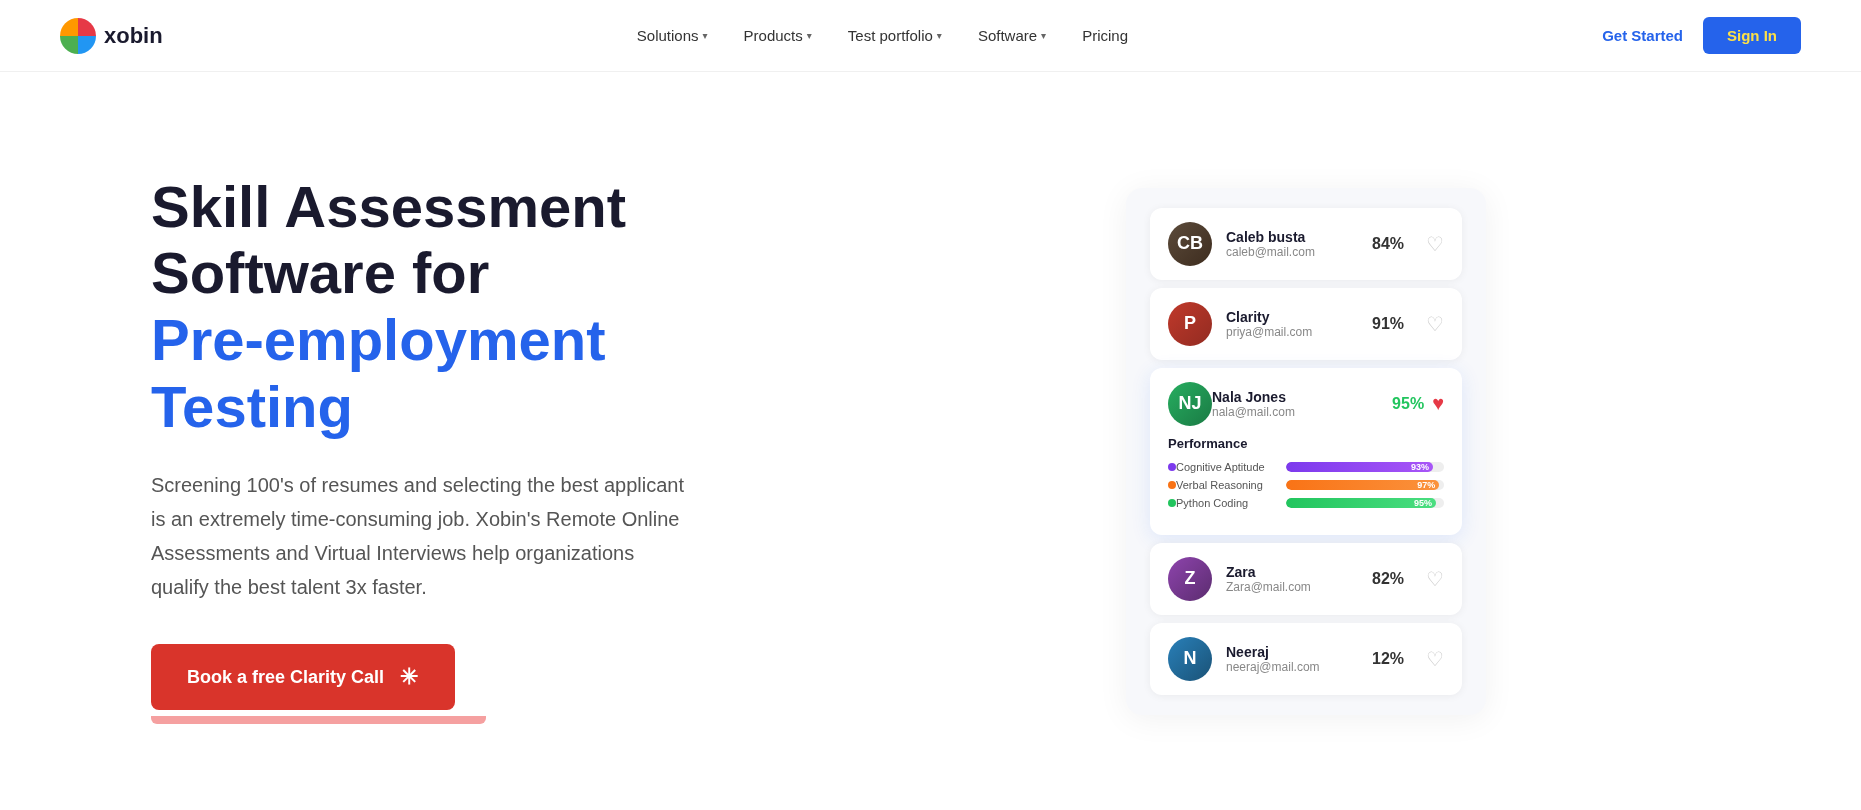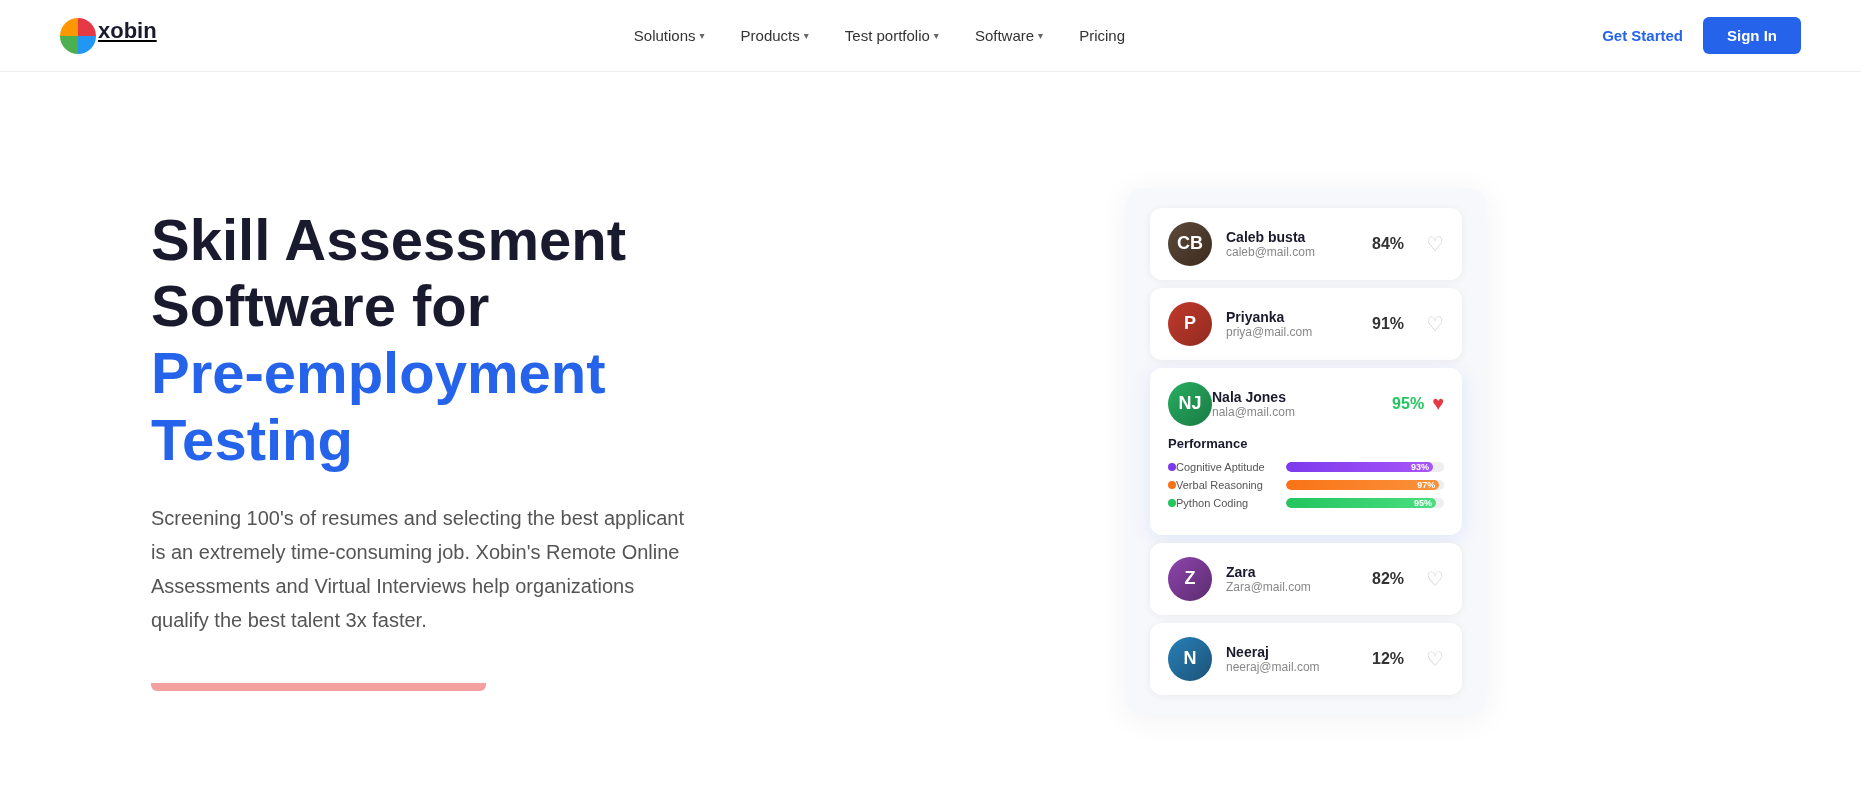--- a/index.html
+++ b/index.html
@@ -4,41 +4,41 @@
   <style>
     * { margin: 0; padding: 0; box-sizing: border-box; }
     body { font-family: -apple-system, BlinkMacSystemFont, 'Segoe UI', sans-serif; background: #fff; overflow-x: hidden; }
 
     
     .navbar {
       display: flex; align-items: center; justify-content: space-between;
       padding: 0 60px; height: 72px; border-bottom: 1px solid #f0f0f0;
       position: sticky; top: 0; background: #fff; z-index: 100;
     }
-    .nav-logo { display: flex; align-items: flex-start; gap: 2px; text-decoration: underline; }
+    .nav-logo { display: flex; align-items: center; gap: 8px; }
     .logo-icon {
       width: 36px; height: 36px;
       background: conic-gradient(#e63946 0deg 90deg, #2196f3 90deg 180deg, #4caf50 180deg 270deg, #ff9800 270deg 360deg);
       border-radius: 50%;
     }
     .logo-text { font-size: 22px; font-weight: 700; color: #1a1a2e; }
     .nav-links { display: flex; align-items: center; gap: 36px; }
     .nav-link {
       font-size: 15px; color: #333; cursor: pointer; display: flex; align-items: center; gap: 4px;
       text-decoration: none; font-weight: 500;
     }
     .chevron { font-size: 10px; color: #666; }
     .nav-pricing { font-size: 15px; color: #333; font-weight: 500; cursor: pointer; }
     .nav-actions { display: flex; align-items: center; gap: 20px; }
     .btn-get-started {
       background: none; border: none; color: #2563eb; font-size: 15px;
       font-weight: 600; cursor: pointer;
     }
     .btn-signin {
-      background: #2563eb; color: #ffffff; border: none; border-radius: 6px;
+      background: #2563eb; color: #fde047; border: none; border-radius: 6px;
       padding: 10px 24px; font-size: 15px; font-weight: 600; cursor: pointer;
     }
 
     
     .hero {
       display: flex; align-items: center; justify-content: space-between;
       padding: 60px 60px 40px 130px; min-height: calc(100vh - 72px); margin-left: 21px;
     }
     .hero-left { max-width: 600px; }
     .hero-title {
@@ -148,41 +148,45 @@
 <section class="hero">
   <div class="hero-left">
     <h1 class="hero-title">
       <span>Skill Assessment</span><br>
       <span>Software for</span><br>
       <span class="hero-title-blue">Pre-employment Testing</span>
     </h1>
     <p class="hero-desc">Screening 100's of resumes and selecting the best applicant is an extremely time-consuming job. Xobin's Remote Online Assessments and Virtual Interviews help organizations qualify the best talent 3x faster.</p>
 
     <div>
+      <button class="btn-cta">
+        <span>Book a free Clarity Call</span>
+        <span style="font-size:22px;">✳</span>
+      </button>
       <div class="btn-cta-shadow"></div>
     </div>
   </div>
 
   <div class="hero-right">
     <div class="cards-panel">
 
       <div class="candidate-card">
         <div class="avatar avatar-caleb">CB</div>
         <div class="candidate-info">
           <div class="candidate-name">Caleb busta</div>
           <div class="candidate-email">caleb@mail.com</div>
         </div>
         <span class="candidate-score">84%</span>
         <span class="heart-icon heart-empty">♡</span>
       </div>
 
       <div class="candidate-card">
         <div class="avatar avatar-priya">P</div>
         <div class="candidate-info">
-          <div class="candidate-name">Priyanka</div>
+          <div class="candidate-name">Clarity</div>
           <div class="candidate-email">priya@mail.com</div>
         </div>
         <span class="candidate-score">91%</span>
         <span class="heart-icon heart-empty">♡</span>
       </div>
 
       <div class="candidate-card highlighted">
         <div style="width:100%;">
           <div style="display:flex; align-items:center; ">
             <div class="avatar avatar-nala">NJ</div>

